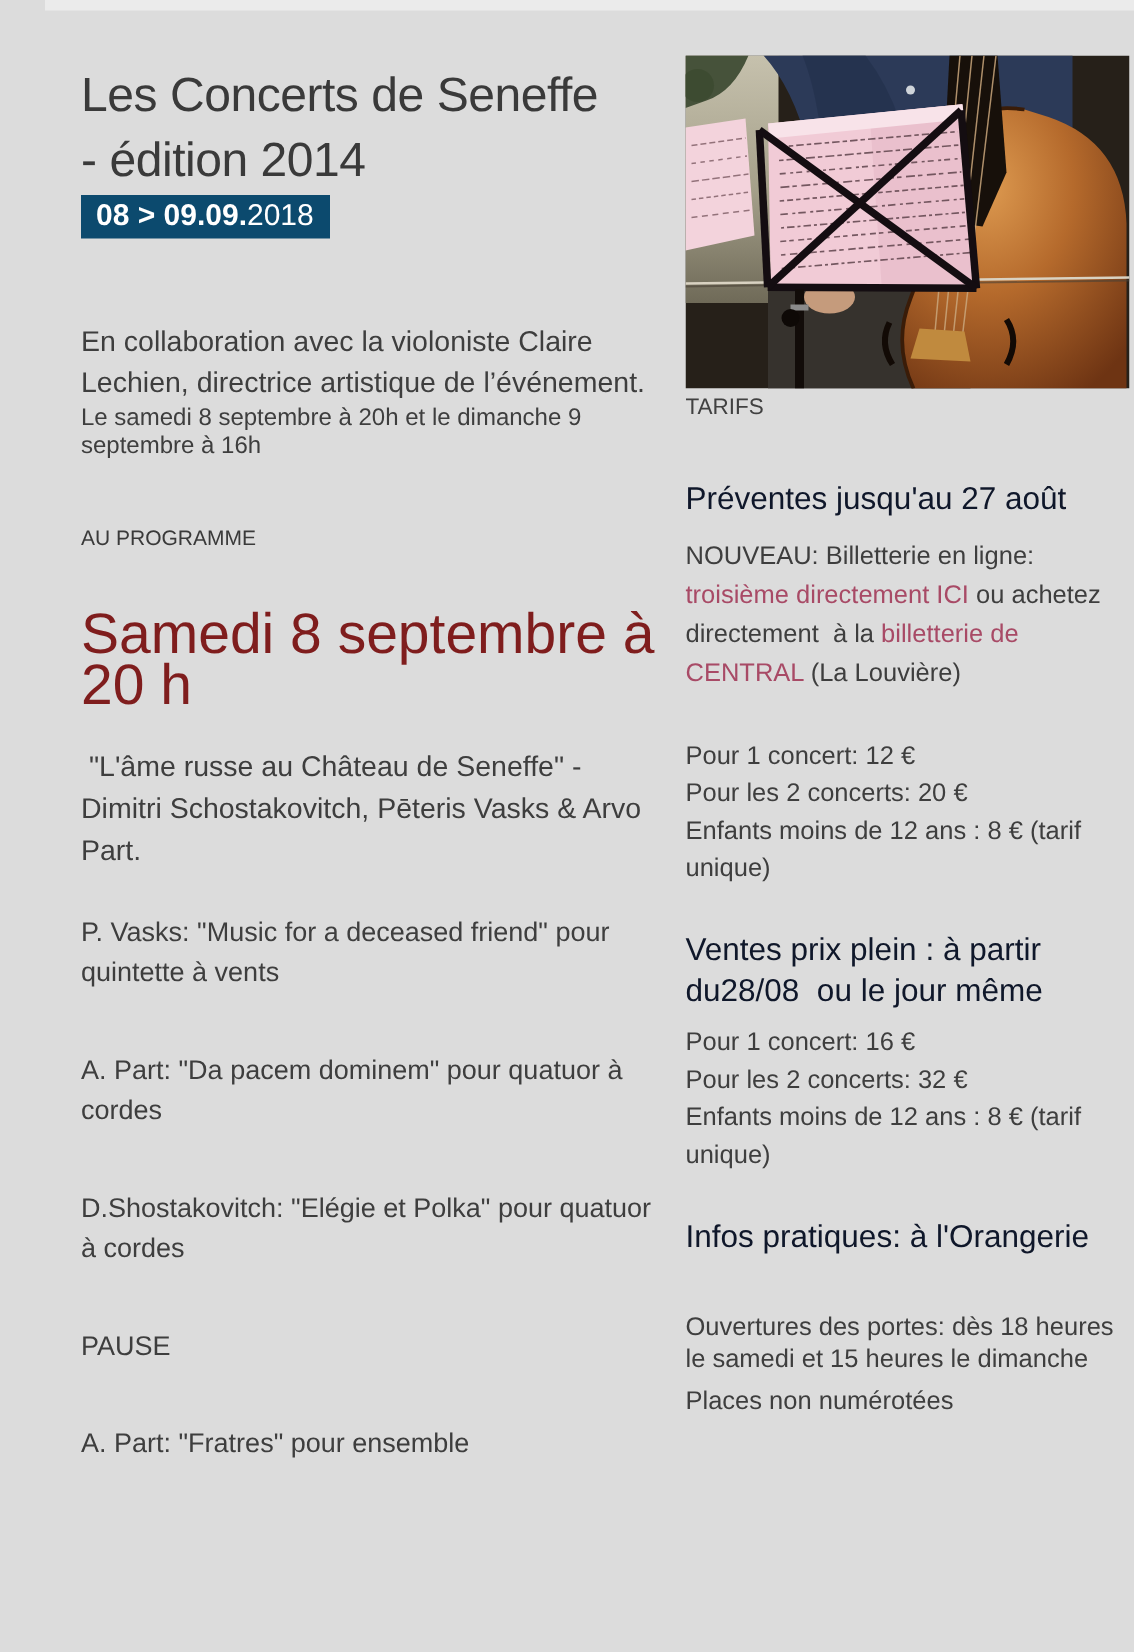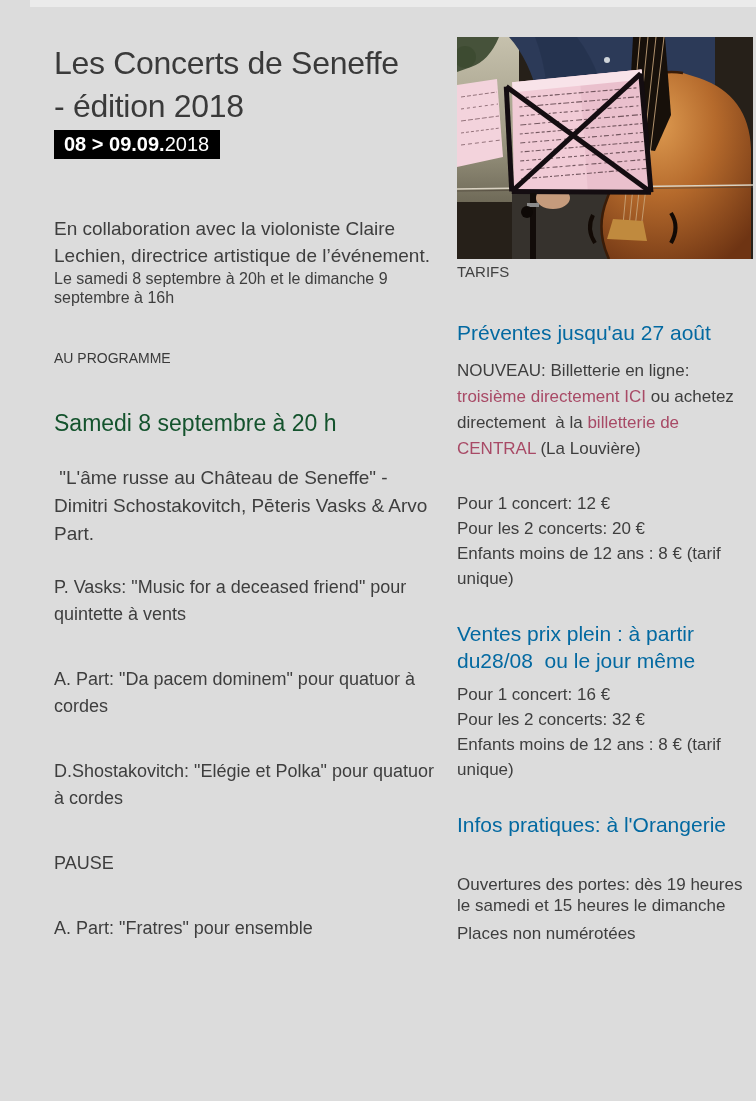--- a/index.html
+++ b/index.html
@@ -4,52 +4,52 @@
 <style>
   html,body{margin:0;padding:0;background:#dcdcdc;}
   .page{position:relative;width:756px;height:981px;background:#dcdcdc;overflow:hidden;
         font-family:"Liberation Sans","DejaVu Sans",sans-serif;color:#3e3e3e;margin-left:30px;}
   .top-strip{position:absolute;top:0;left:0;width:756px;height:7px;background:#ebebeb;}
   .col-left{position:absolute;left:24px;top:42px;width:392px;}
   .col-right{position:absolute;left:427px;top:37px;width:296px;}
 
   h1.title{margin:0;font-size:32px;line-height:43px;font-weight:400;color:#3a3a3a;letter-spacing:-0.3px;}
   .badge-row{margin:2px 0 0 0;}
-  .date-badge{display:inline-block;background:#000000;color:#ffffff;font-size:20px;line-height:21px;
+  .date-badge{display:inline-block;background:#0c4a6e;color:#ffffff;font-size:20px;line-height:21px;
               padding:4px 11px 4px 10px;}
   .date-badge b{font-weight:700;}
   .intro{margin:29px 0 0 0;font-size:19px;line-height:27px;}
   .schedule-note{margin:0;font-size:16px;line-height:19px;}
   .section-label{margin:40px 0 0 0;font-size:14px;line-height:22px;color:#3a3a3a;}
-  h2.concert{margin:37px 0 0 0;font-size:23px;line-height:34px;font-weight:400;color:#14532d;}
+  h2.concert{margin:37px 0 0 0;font-size:38px;line-height:34px;font-weight:400;color:#7f1d1d;}
   .subtitle{margin:24px 0 0 0;font-size:19px;line-height:28px;white-space:pre-wrap;}
   .prog-list{margin:26px 0 0 0;}
   .prog{margin:0 0 38px 0;font-size:18px;line-height:27px;white-space:pre-wrap;}
 
   .photo{display:block;width:296px;height:222px;}
   .caption{margin:4px 0 0 0;font-size:15px;line-height:18px;color:#414141;}
-  .r-head{margin:39px 0 0 0;font-size:21px;line-height:26px;font-weight:400;color:#0369a1;white-space:pre-wrap;}
+  .r-head{margin:39px 0 0 0;font-size:21px;line-height:26px;font-weight:400;color:#0f172a;white-space:pre-wrap;}
   .r-head.tight{margin-top:29px;line-height:27px;}
   .r-para{margin:12px 0 0 0;font-size:17px;line-height:26px;white-space:pre-wrap;}
   .price-block{margin:29px 0 0 0;}
   .price-block.second{margin-top:8px;}
   .price-line{margin:0;font-size:17px;line-height:25px;white-space:pre-wrap;}
   .doors{margin:36px 0 0 0;font-size:17px;line-height:21px;}
   .seats{margin:7px 0 0 0;font-size:17px;line-height:21px;}
   a.link{color:#a84a66;text-decoration:none;cursor:pointer;}
 </style>
 </head>
 <body>
 
 <div class="page">
   <div class="top-strip"></div>
 
   <div class="col-left">
     <h1 class="title"><span>Les Concerts de Seneffe</span><br>
-      <span>- édition 2018</span></h1>
+      <span>- édition 2014</span></h1>
 
     <div class="badge-row">
       <span class="date-badge"><b>08 &gt; 09.09.</b><span>2018</span></span>
     </div>
 
     <p class="intro"><br>
       <span>En collaboration avec la violoniste Claire Lechien, directrice artistique de l’événement.</span></p>
 
     <p class="schedule-note">Le samedi 8 septembre à 20h et le dimanche 9 septembre à 16h</p>
 
@@ -172,16 +172,16 @@
     <h3 class="r-head tight">Ventes prix plein : à partir du28/08  ou le jour même</h3>
 
     <div class="price-block second">
       <p class="price-line">Pour 1 concert: 16 €</p>
       <p class="price-line">Pour les 2 concerts: 32 €</p>
       <p class="price-line">Enfants moins de 12 ans : 8 € (tarif unique)</p>
     </div>
 
     <h3 class="r-head tight">Infos pratiques: à l'Orangerie</h3>
 
-    <p class="doors">Ouvertures des portes: dès 19 heures le samedi et 15 heures le dimanche</p>
+    <p class="doors">Ouvertures des portes: dès 18 heures le samedi et 15 heures le dimanche</p>
     <p class="seats">Places non numérotées</p>
   </div>
 </div>
 
 </body></html>

